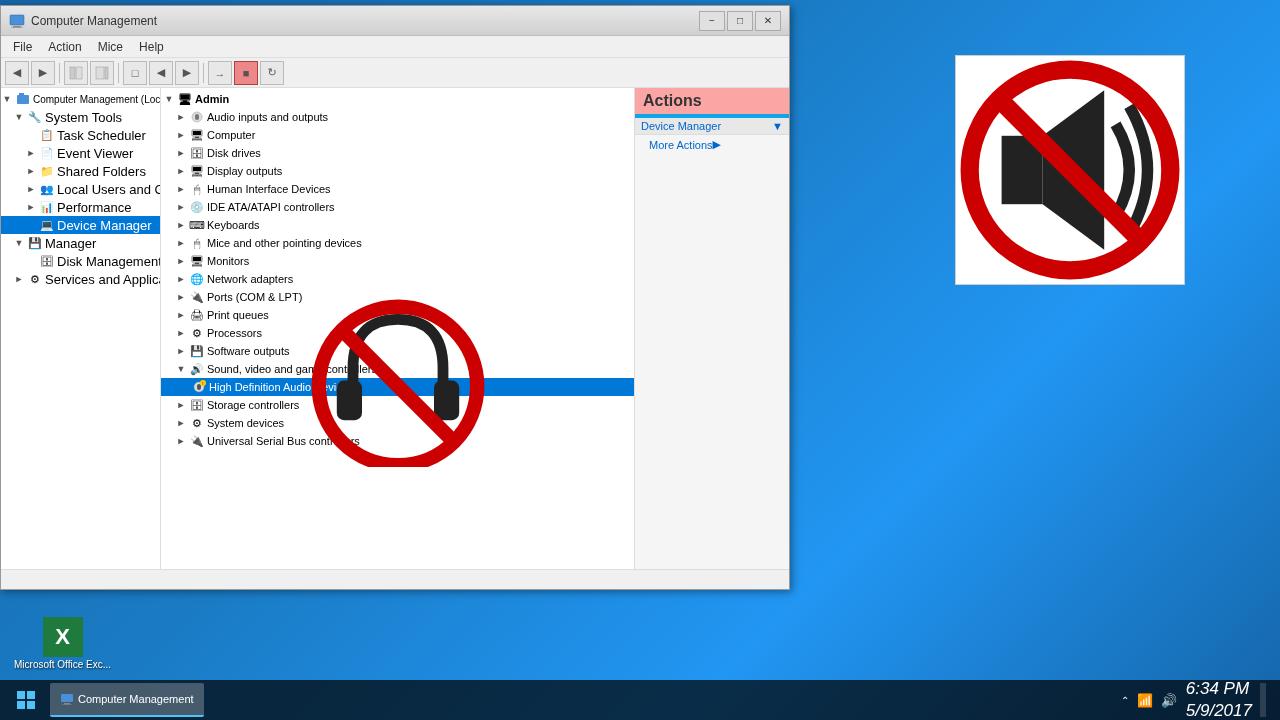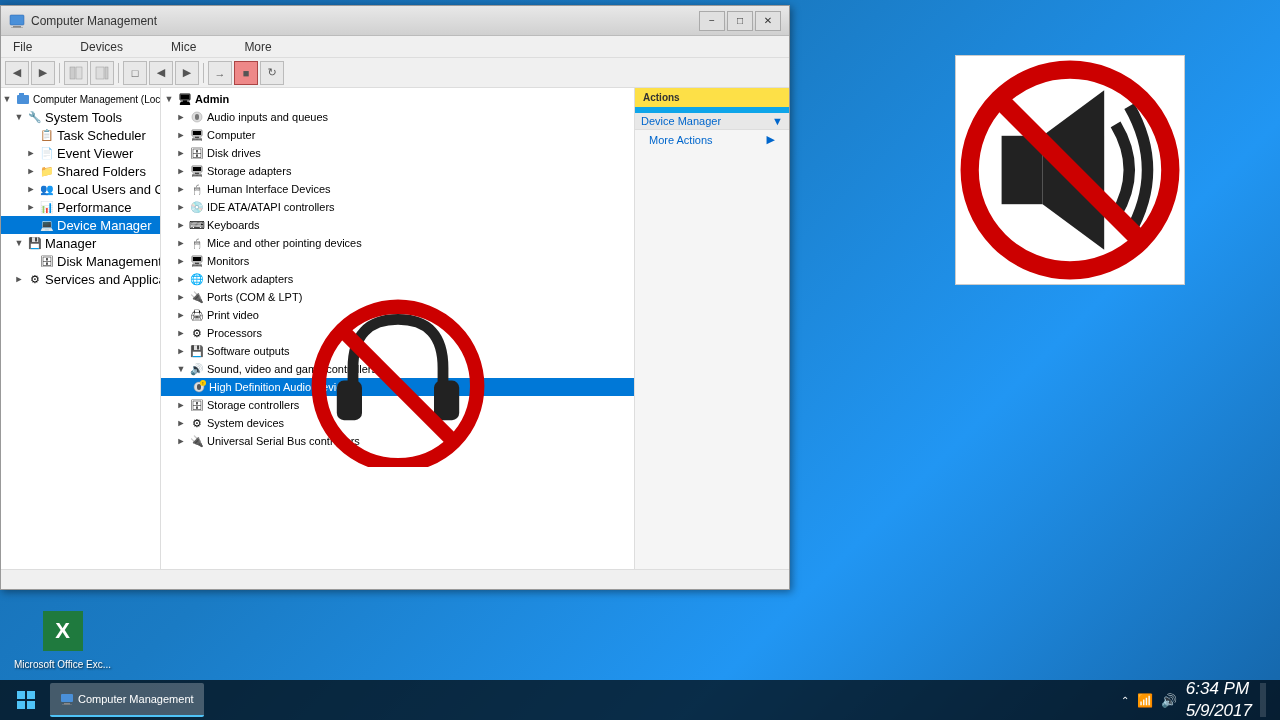--- a/index.html
+++ b/index.html
@@ -80,21 +80,20 @@
 
     
     .menubar {
       background: #f0f0f0;
       height: 22px;
       display: flex;
       align-items: center;
       padding: 0 4px;
       border-bottom: 1px solid #ddd;
       flex-shrink: 0;
-      gap: 32px;
     }
 
     .menu-item {
       padding: 2px 8px;
       cursor: pointer;
       font-size: 12px;
       color: #333;
     }
 
     
@@ -220,25 +219,25 @@
     
     .actions-panel {
       width: 155px;
       background: #f5f5f5;
       border-left: 1px solid #ddd;
       flex-shrink: 0;
       overflow: hidden;
     }
 
     .actions-title {
-      background: #fde047;
+      background: #fca5a5;
       padding: 4px 8px;
-      font-size: 10px;
+      font-size: 16px;
       font-weight: bold;
-      border-bottom: 6px solid #0ea5e9;
+      border-bottom: 4px solid #0ea5e9;
       color: #333;
     }
 
     .actions-section {
       background: #e8e8e8;
       padding: 2px 6px;
       font-size: 11px;
       cursor: pointer;
       display: flex;
       align-items: center;
@@ -247,21 +246,20 @@
       color: #0066cc;
     }
 
     .actions-subitem {
       padding: 3px 14px;
       font-size: 11px;
       cursor: pointer;
       color: #0066cc;
       display: flex;
       align-items: center;
-      justify-content: space-between;
     }
 
     
     .statusbar {
       height: 20px;
       background: #f0f0f0;
       border-top: 1px solid #ddd;
       display: flex;
       align-items: center;
       padding: 0 4px;
@@ -390,21 +388,21 @@
       <path d="M70,30 Q82,50 70,70" stroke="#222" stroke-width="5" fill="none"></path>
       <path d="M76,22 Q92,50 76,78" stroke="#222" stroke-width="5" fill="none"></path>
 
       <circle cx="50" cy="50" r="44" fill="none" stroke="#cc0000" stroke-width="8"></circle>
       <line x1="18" y1="18" x2="82" y2="82" stroke="#cc0000" stroke-width="8"></line>
     </svg>
   </div>
 
   <div style="position:absolute;bottom:50px;left:14px;display:flex;flex-direction:column;align-items:center;cursor:pointer;">
     <div style="width:40px;height:40px;background:#1f7a3e;display:flex;align-items:center;justify-content:center;color:white;font-size:22px;font-weight:bold;">X</div>
-    <span style="color:white;font-size:10px;text-align:left;margin-top:8px;text-shadow:1px 1px 2px rgba(0,0,0,0.8);">Microsoft Office Exc...</span>
+    <span style="color:white;font-size:10px;text-align:left;margin-top:2px;text-shadow:1px 1px 2px rgba(0,0,0,0.8);">Microsoft Office Exc...</span>
   </div>
 </div>
 
 <div class="cm-window">
 
   <div class="window-titlebar">
     <div class="window-icon">
       <svg width="16" height="16" viewBox="0 0 16 16">
         <rect x="1" y="2" width="14" height="10" rx="1" fill="#4a90d9" stroke="#2a60a9" stroke-width="0.5"></rect>
         <rect x="4" y="13" width="8" height="1.5" fill="#888"></rect>
@@ -414,23 +412,23 @@
     <span class="window-title">Computer Management</span>
     <div class="window-controls">
       <button class="win-btn">−</button>
       <button class="win-btn">□</button>
       <button class="win-btn close">✕</button>
     </div>
   </div>
 
   <div class="menubar">
     <span class="menu-item">File</span>
-    <span class="menu-item">Devices</span>
+    <span class="menu-item">Action</span>
     <span class="menu-item">Mice</span>
-    <span class="menu-item">More</span>
+    <span class="menu-item">Help</span>
   </div>
 
   <div class="toolbar">
     <button class="tb-btn">◀</button>
     <button class="tb-btn">▶</button>
     <div class="tb-sep"></div>
     <button class="tb-btn">
       <svg width="14" height="14" viewBox="0 0 14 14">
           <rect x="1" y="1" width="5" height="12" fill="#ccc" stroke="#999" stroke-width="0.5"></rect>
           <rect x="7" y="1" width="6" height="12" fill="#ddd" stroke="#999" stroke-width="0.5"></rect>
@@ -531,36 +529,36 @@
         </div>
 
         <div class="category-row" style="padding-left:14px;">
           <span class="dev-expand">►</span>
           <span class="dev-icon">
             <svg width="14" height="14" viewBox="0 0 14 14">
                 <circle cx="7" cy="7" r="5" fill="#ddd" stroke="#999" stroke-width="0.5"></circle>
                 <rect x="5" y="4" width="4" height="6" rx="2" fill="#777"></rect>
               </svg>
           </span>
-          <span>Audio inputs and queues</span>
+          <span>Audio inputs and outputs</span>
         </div>
         <div class="category-row" style="padding-left:14px;">
           <span class="dev-expand">►</span>
           <span class="dev-icon">🖥</span>
           <span>Computer</span>
         </div>
         <div class="category-row" style="padding-left:14px;">
           <span class="dev-expand">►</span>
           <span class="dev-icon">🗄</span>
           <span>Disk drives</span>
         </div>
         <div class="category-row" style="padding-left:14px;">
           <span class="dev-expand">►</span>
           <span class="dev-icon">🖥</span>
-          <span>Storage adapters</span>
+          <span>Display outputs</span>
         </div>
         <div class="category-row" style="padding-left:14px;">
           <span class="dev-expand">►</span>
           <span class="dev-icon">🖱</span>
           <span>Human Interface Devices</span>
         </div>
         <div class="category-row" style="padding-left:14px;">
           <span class="dev-expand">►</span>
           <span class="dev-icon">💿</span>
           <span>IDE ATA/ATAPI controllers</span>
@@ -586,21 +584,21 @@
           <span>Network adapters</span>
         </div>
         <div class="category-row" style="padding-left:14px;">
           <span class="dev-expand">►</span>
           <span class="dev-icon">🔌</span>
           <span>Ports (COM &amp; LPT)</span>
         </div>
         <div class="category-row" style="padding-left:14px;">
           <span class="dev-expand">►</span>
           <span class="dev-icon">🖨</span>
-          <span>Print video</span>
+          <span>Print queues</span>
         </div>
         <div class="category-row" style="padding-left:14px;">
           <span class="dev-expand">►</span>
           <span class="dev-icon">⚙</span>
           <span>Processors</span>
         </div>
         <div class="category-row" style="padding-left:14px;">
           <span class="dev-expand">►</span>
           <span class="dev-icon">💾</span>
           <span>Software outputs</span>

